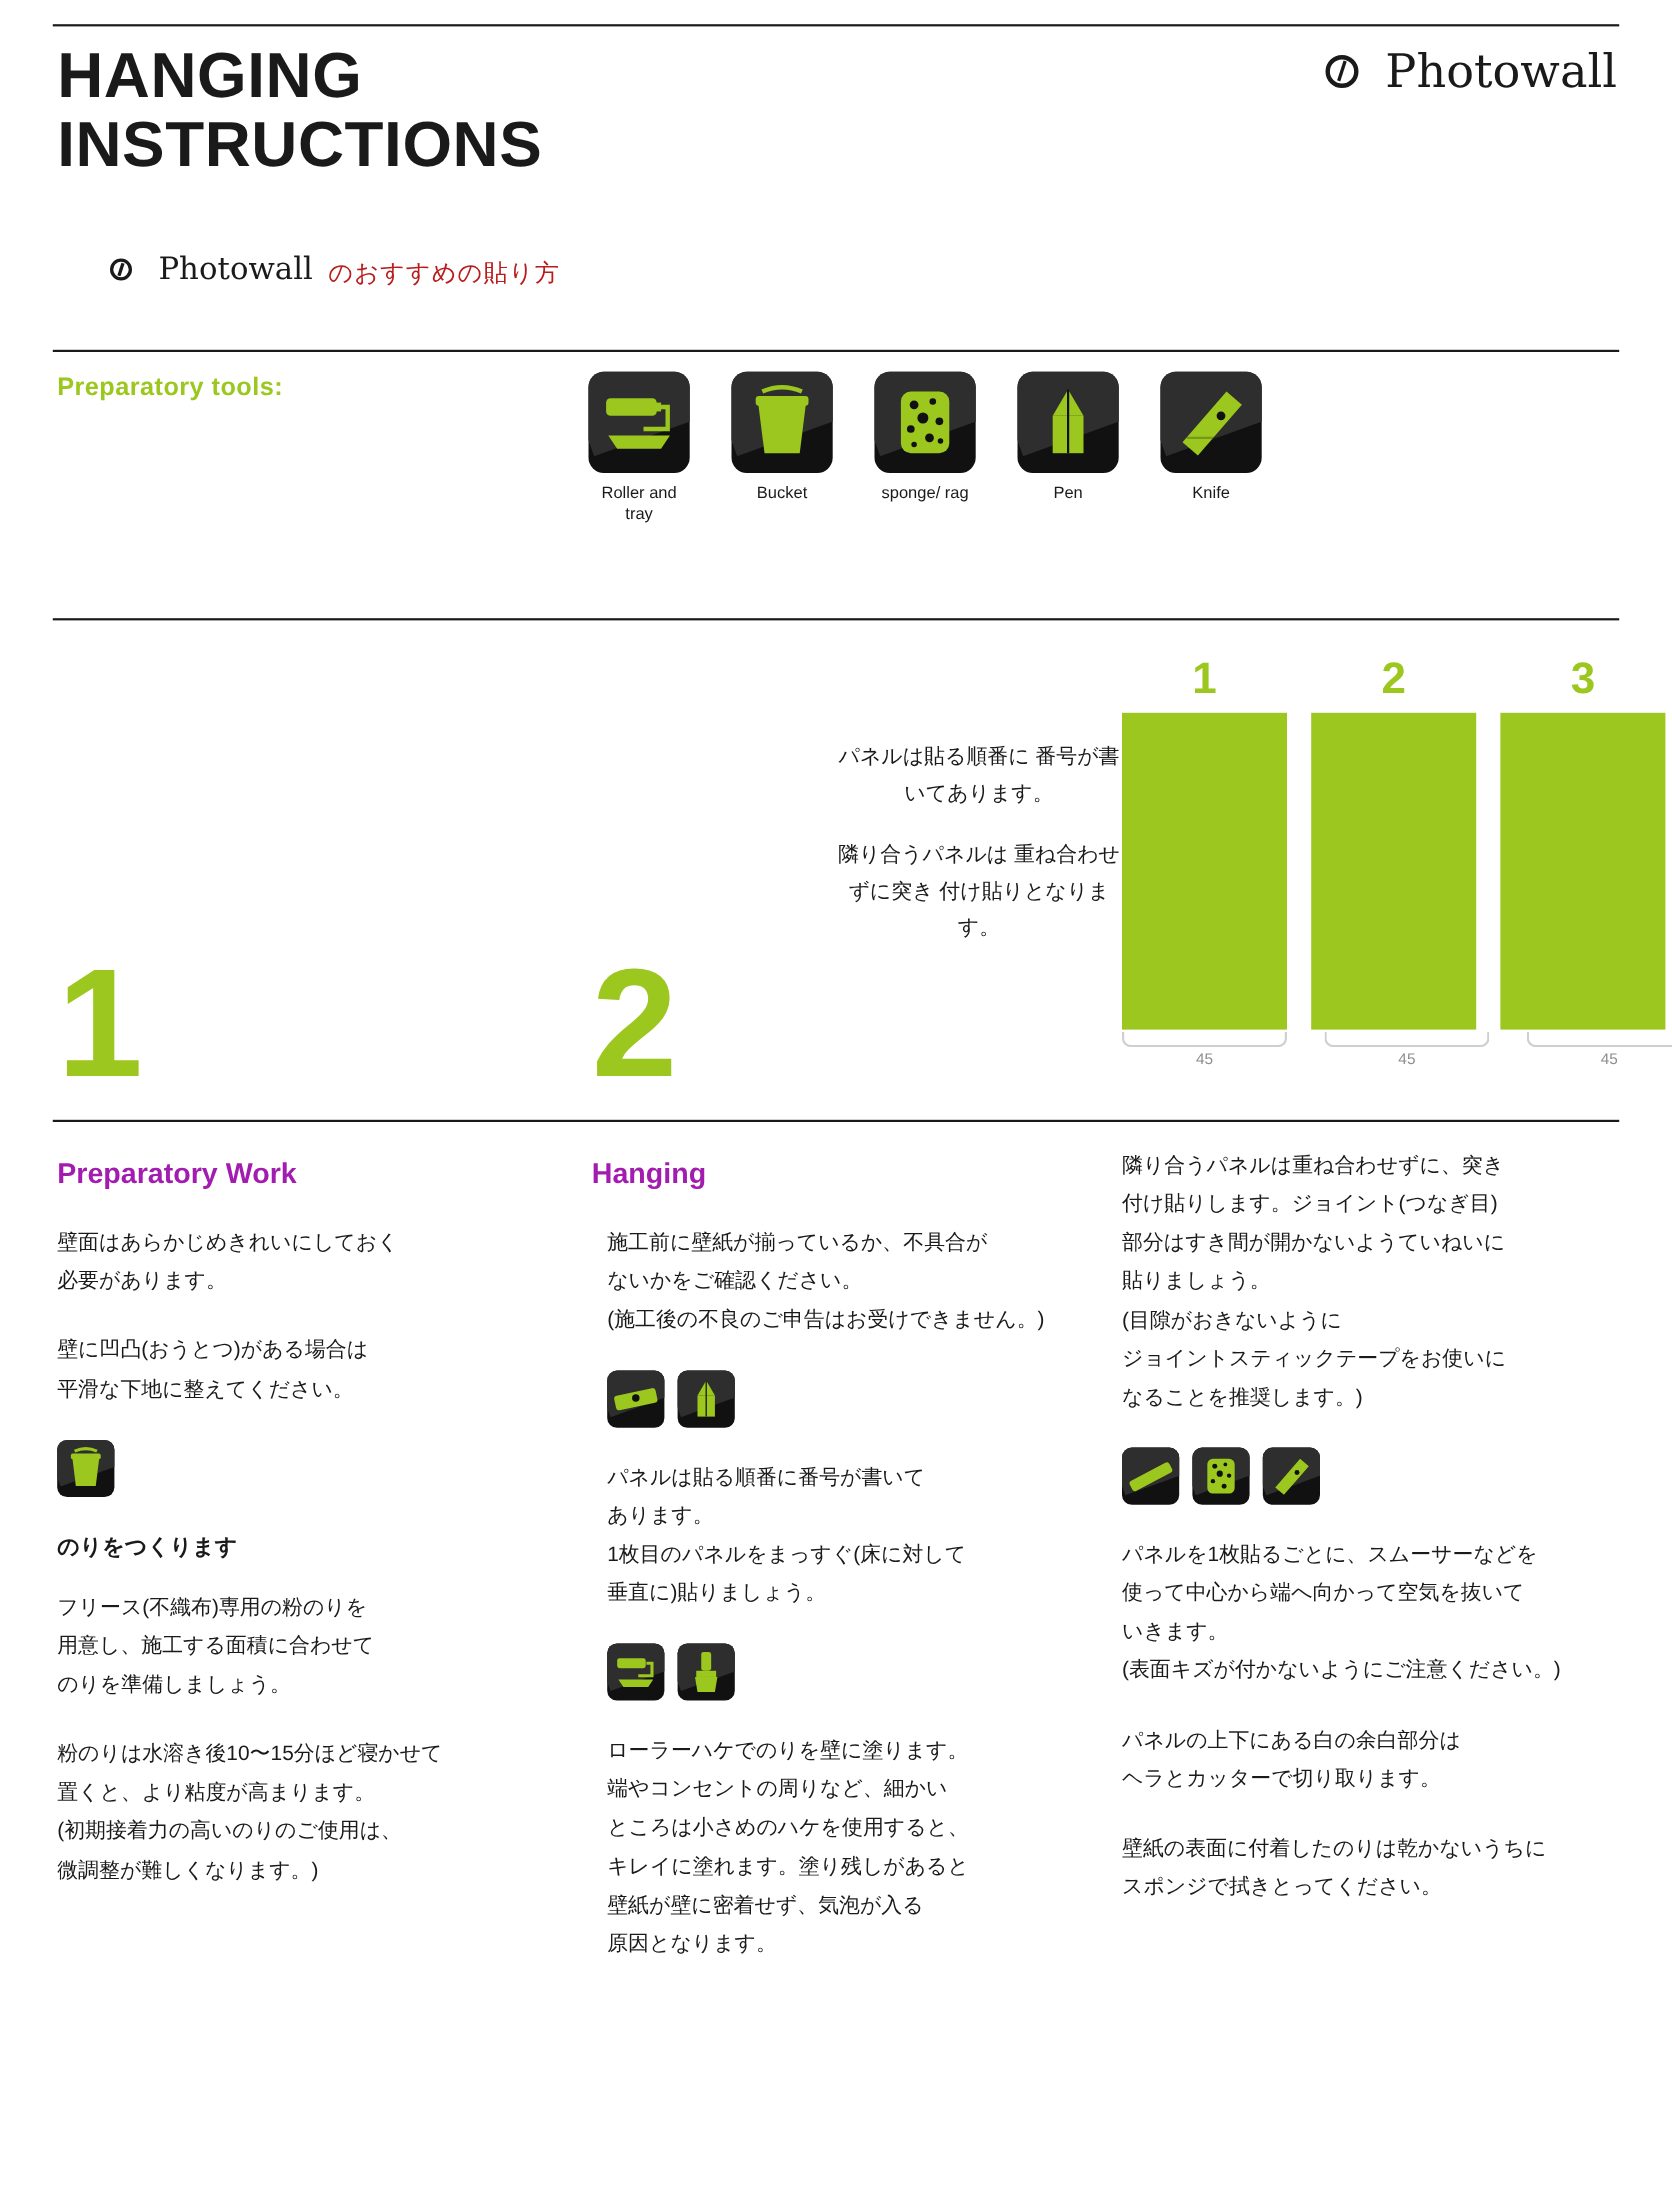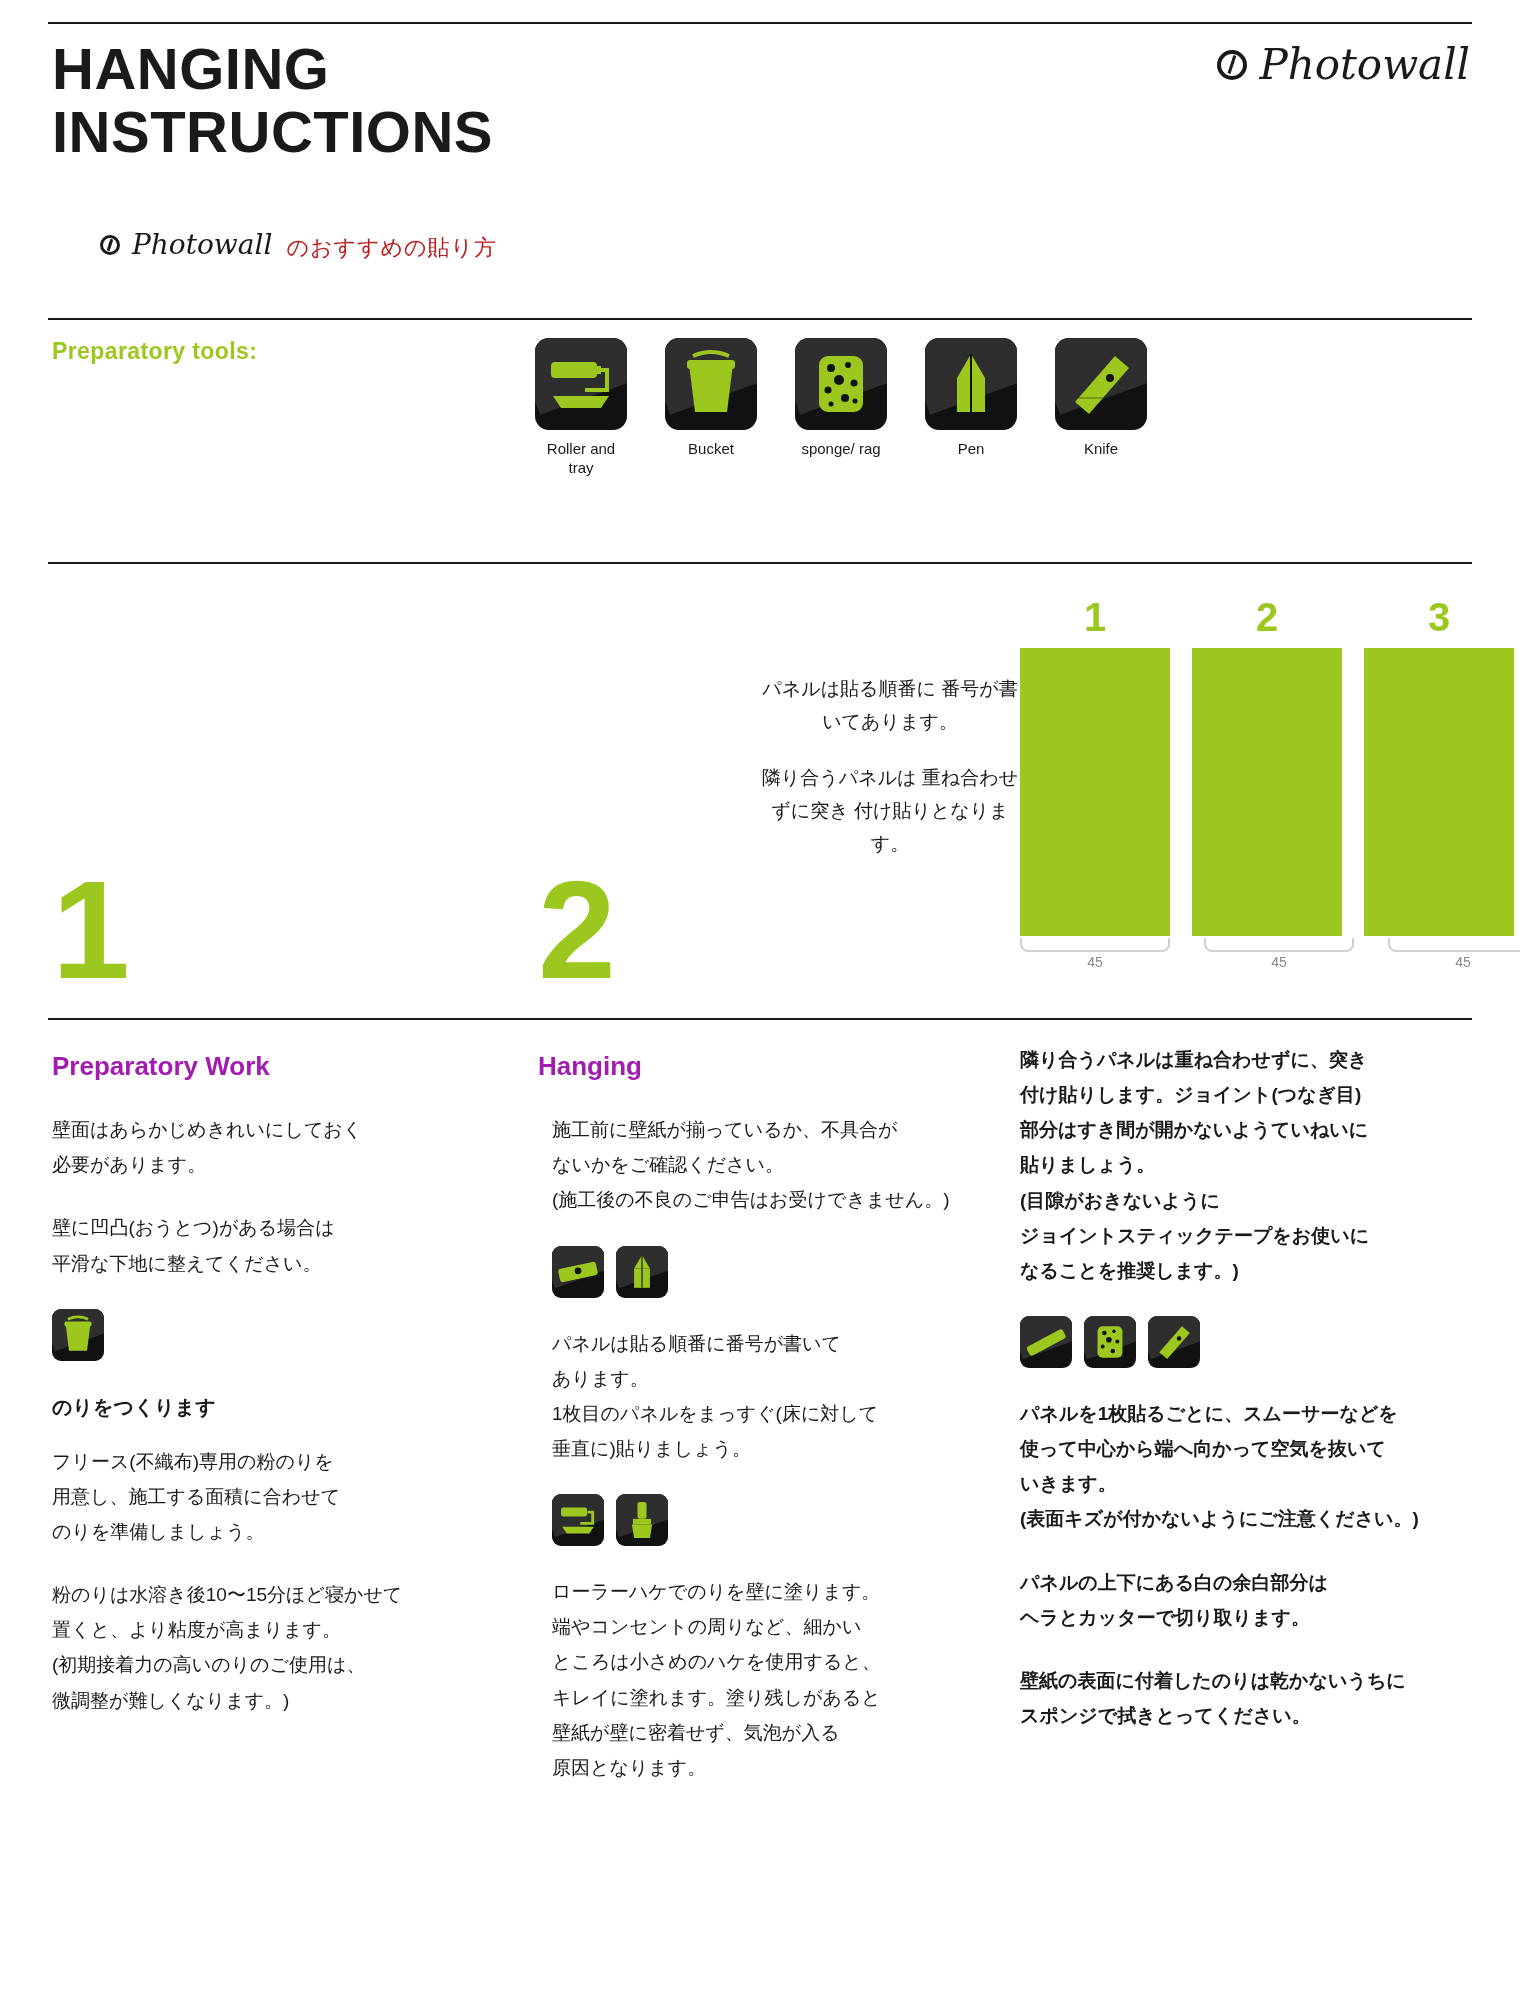--- a/index.html
+++ b/index.html
@@ -51,23 +51,22 @@
   .subtitle-jp {
     font-size: 22px;
     color: #b91c1c;
     letter-spacing: 1px;
   }
 
   
   .logo {
     display: inline-flex;
     align-items: center;
-    gap: 12px;
+    gap: 24px;
     font-family: "DejaVu Serif", serif;
-    font-style: italic;
     color: #1a1a1a;
     white-space: nowrap;
   }
   .logo .mark {
     display: inline-block;
     border: 3px solid currentColor;
     border-radius: 50%;
     position: relative;
   }
   .logo .mark::after {
@@ -458,21 +457,21 @@
       </div>
     </div>
     <p class="indent">ローラーハケでのりを壁に塗ります。
 端やコンセントの周りなど、細かい
 ところは小さめのハケを使用すると、
 キレイに塗れます。塗り残しがあると
 壁紙が壁に密着せず、気泡が入る
 原因となります。</p>
   </div>
 
-  <div class="col col-3" style="top:1042px;font-weight:bold;">
+  <div class="col col-3" style="top:1042px;">
     <p>隣り合うパネルは重ね合わせずに、突き
 付け貼りします。ジョイント(つなぎ目)
 部分はすき間が開かないようていねいに
 貼りましょう。
 (目隙がおきないように
 ジョイントスティックテープをお使いに
 なることを推奨します。)</p>
     <div class="icon-row">
       <div class="tile tile-sm">
         <svg width="52" height="52" viewBox="0 0 92 92">

